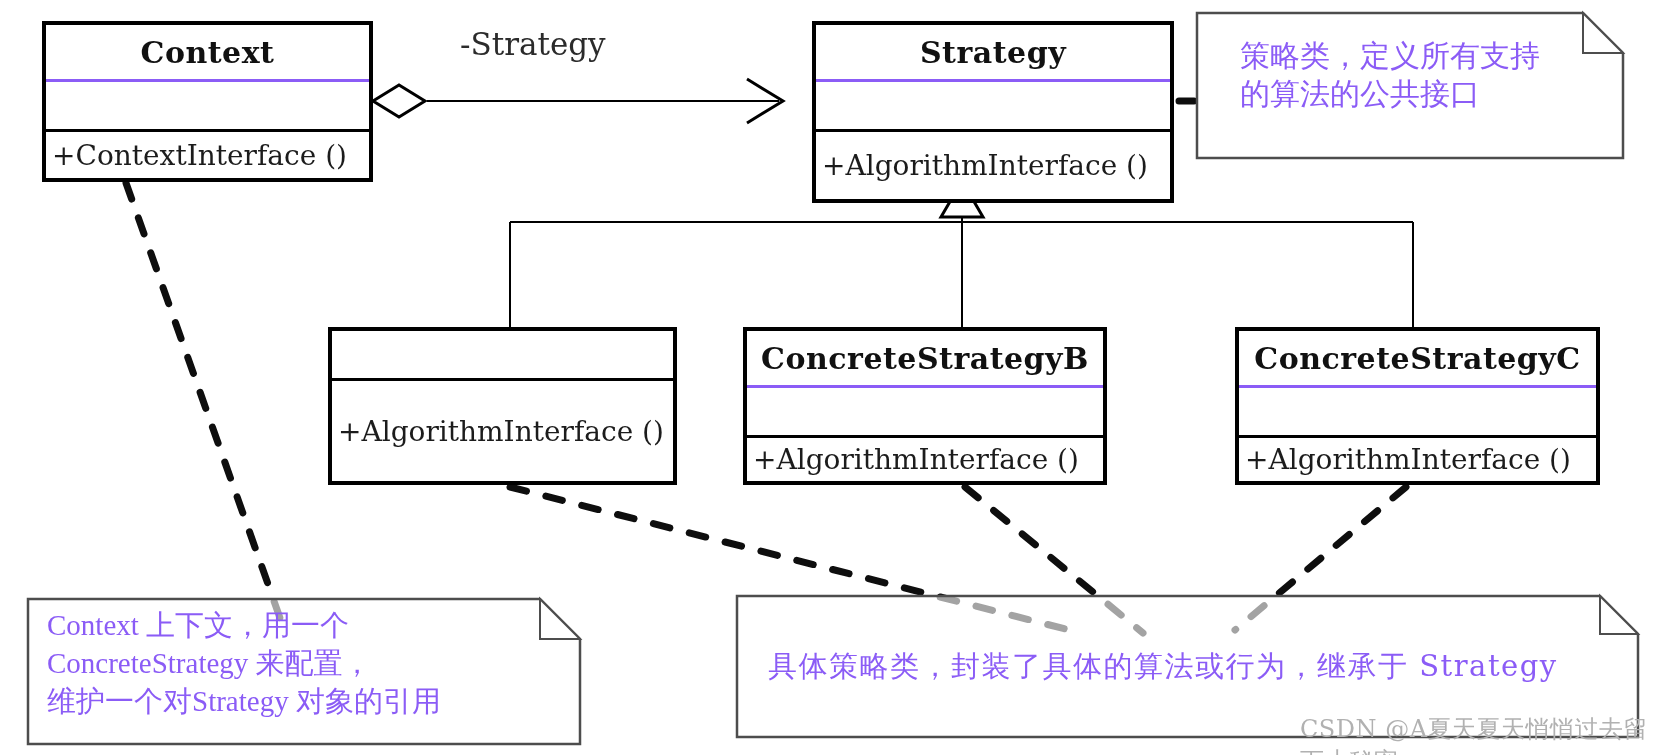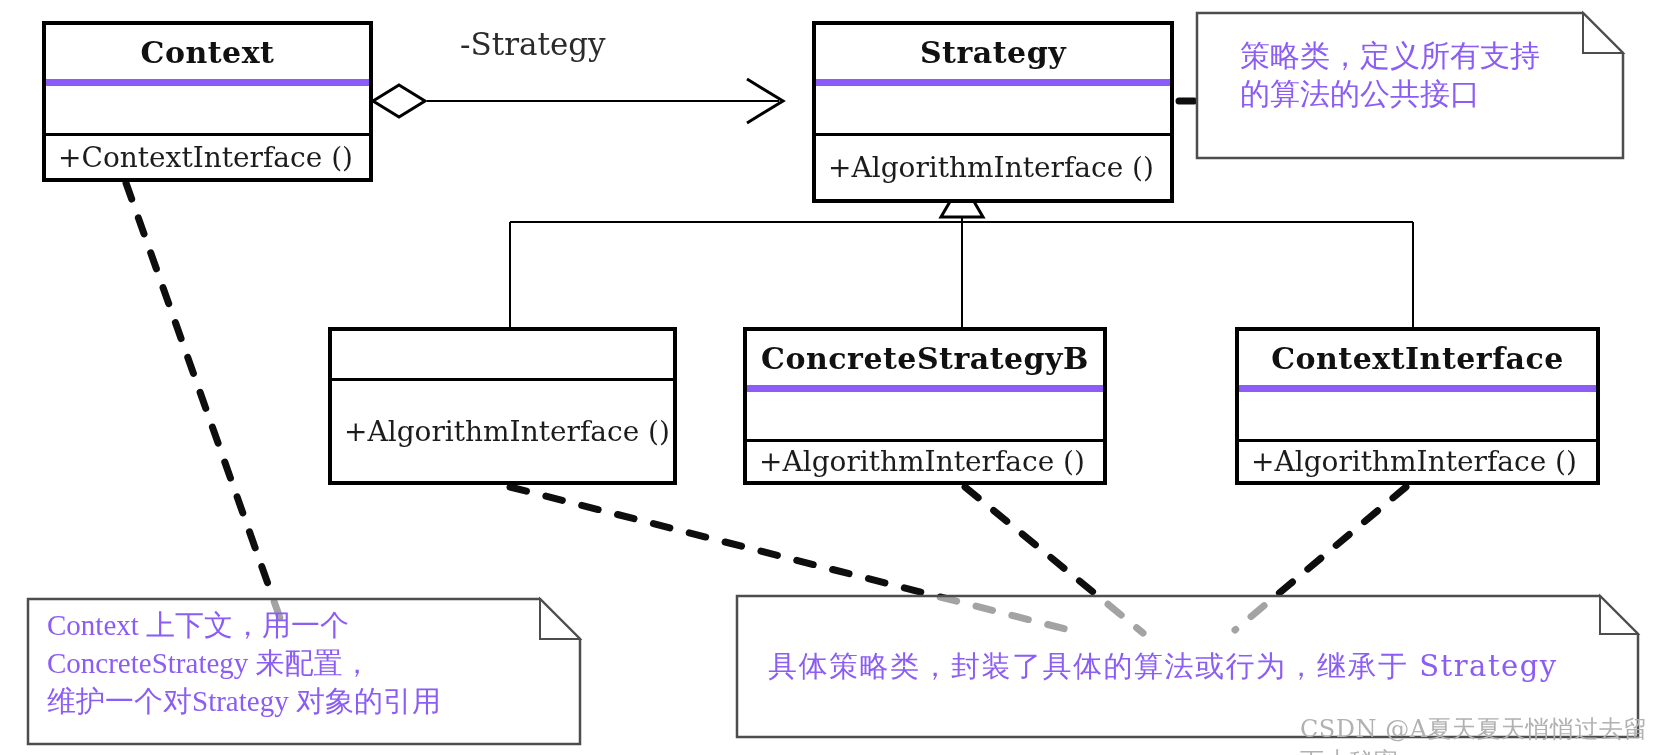--- a/index.html
+++ b/index.html
@@ -7,25 +7,25 @@
     position:relative;width:1666px;height:755px;background:#ffffff;overflow:hidden;
     font-family:"DejaVu Serif","Liberation Serif",serif;color:#111;
   }
   #wires{position:absolute;left:0;top:0;z-index:1;}
   
   .uml-class{
     position:absolute;z-index:2;background:#ffffff;border:4px solid #000;
     box-sizing:border-box;display:flex;flex-direction:column;
   }
   .c-title{
-    height:54px;border-bottom:7px solid #8b5cf6;display:flex;align-items:center;justify-content:center;
+    height:54px;border-bottom:3px solid #8b5cf6;display:flex;align-items:center;justify-content:center;
     font-weight:bold;font-size:30px;letter-spacing:.5px;
   }
   .c-attrs{height:47px;border-bottom:3px solid #000;}
-  .c-methods{flex:1;display:flex;align-items:center;padding-left:12px;font-size:28px;color:#1c1c1c;white-space:nowrap;}
+  .c-methods{flex:1;display:flex;align-items:center;padding-left:6px;font-size:28px;color:#1c1c1c;white-space:nowrap;}
   
   .flabel{position:absolute;z-index:3;white-space:nowrap;margin-left:40px;}
   #assoc-label{left:420px;top:26px;font-size:31px;color:#2b2b2b;}
   .note-text{position:absolute;z-index:3;color:#8b5cf6;}
   #tr-note-text{left:1240px;top:37px;font-size:30px;line-height:38px;}
   #bl-note-text{left:47px;top:606px;font-size:29px;line-height:38px;font-family:Liberation Serif, serif;}
   #bc-note-text{left:768px;top:647px;font-size:29px;letter-spacing:1.5px;}
   #watermark{
     position:absolute;z-index:4;left:1300px;top:713px;font-size:24px;color:#b1b1b1;
     letter-spacing:.5px;font-family:"DejaVu Serif","Liberation Serif",serif;
@@ -96,21 +96,21 @@
 
   <div class="uml-class" style="left:743px;top:327px;width:364px;height:158px">
     <div class="c-title">ConcreteStrategyB</div>
     <div class="c-attrs"></div>
     <div class="c-methods">
       <span>+AlgorithmInterface ()</span>
     </div>
   </div>
 
   <div class="uml-class" style="left:1235px;top:327px;width:365px;height:158px">
-    <div class="c-title">ContextInterface</div>
+    <div class="c-title">ConcreteStrategyC</div>
     <div class="c-attrs"></div>
     <div class="c-methods">
       <span>+AlgorithmInterface ()</span>
     </div>
   </div>
 
   <div id="assoc-label" class="flabel">-Strategy</div>
 
   <div id="tr-note-text" class="note-text">
     <div>策略类，定义所有支持</div>

